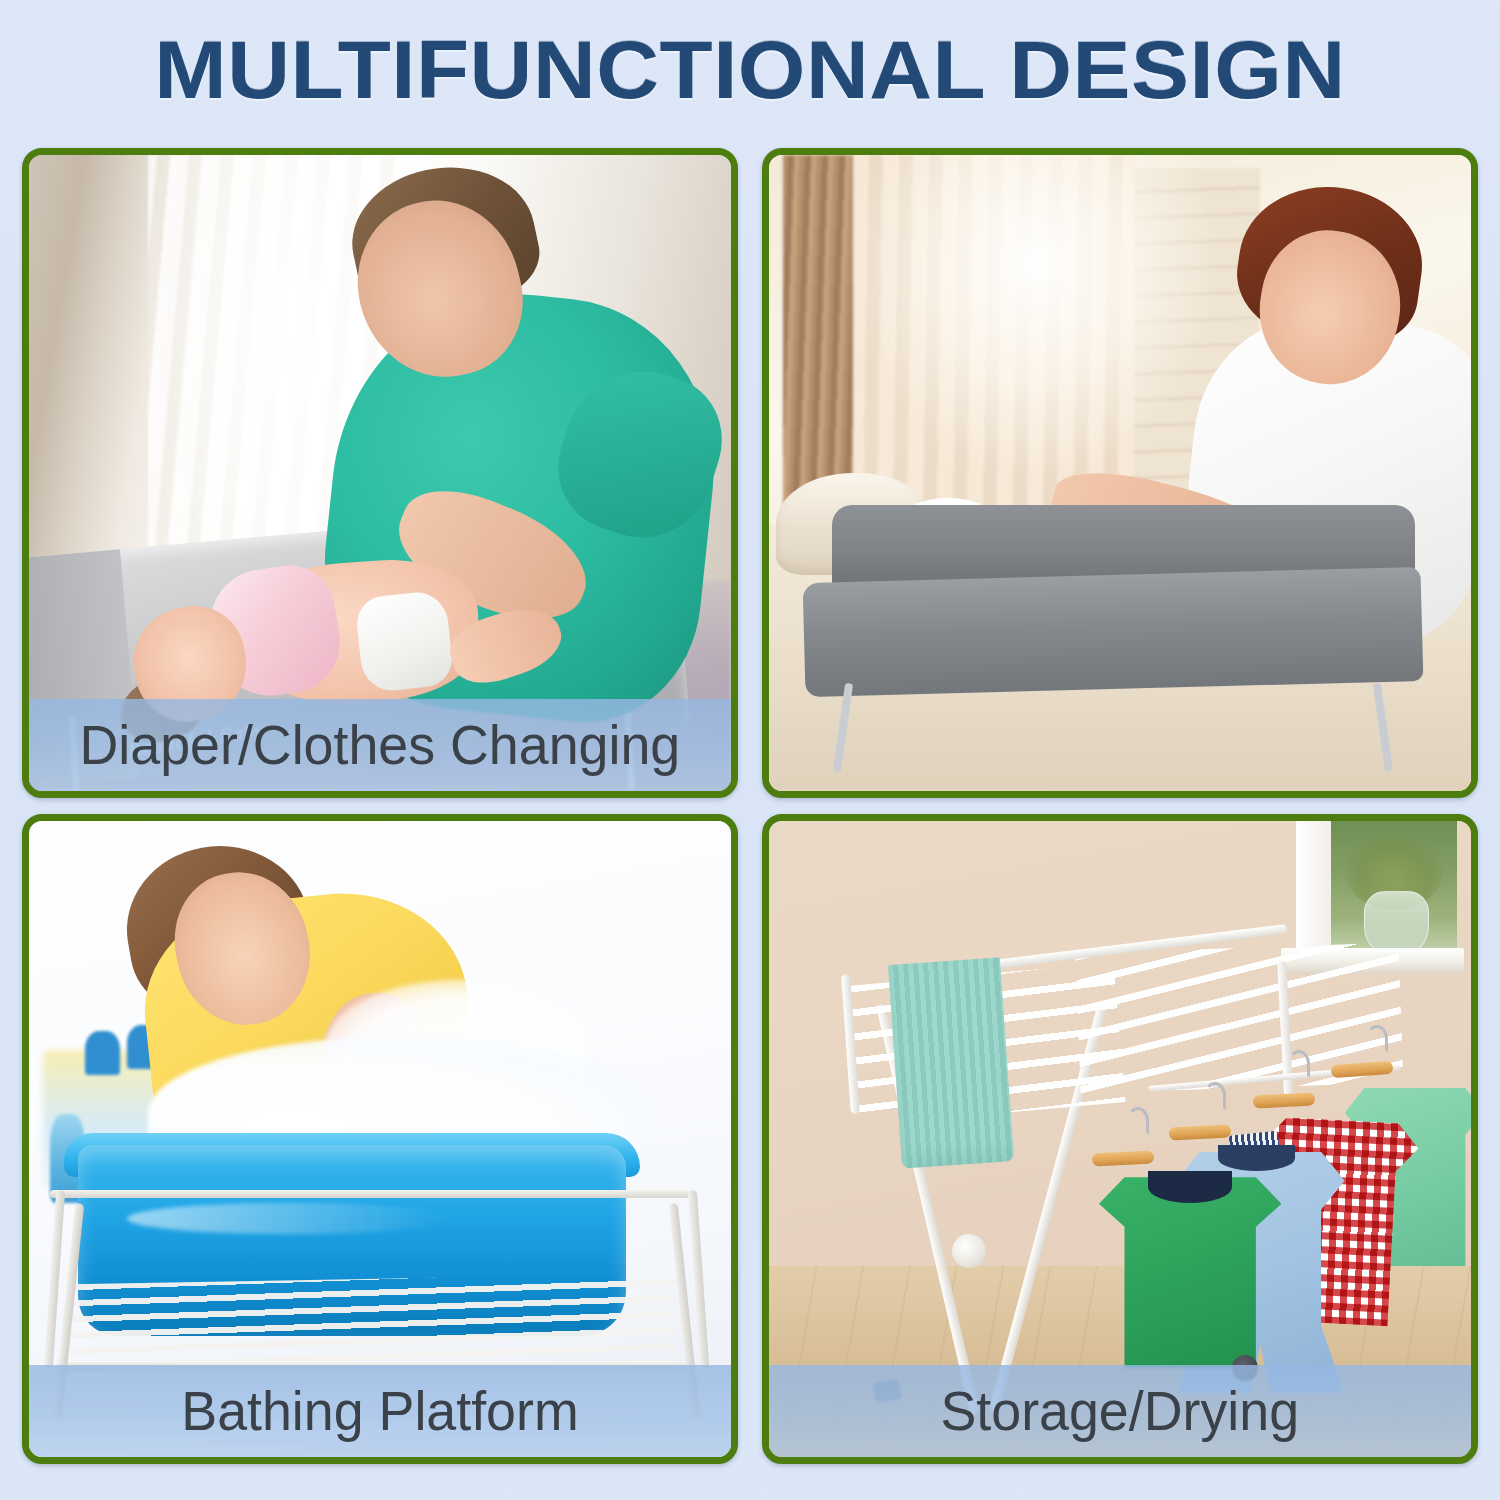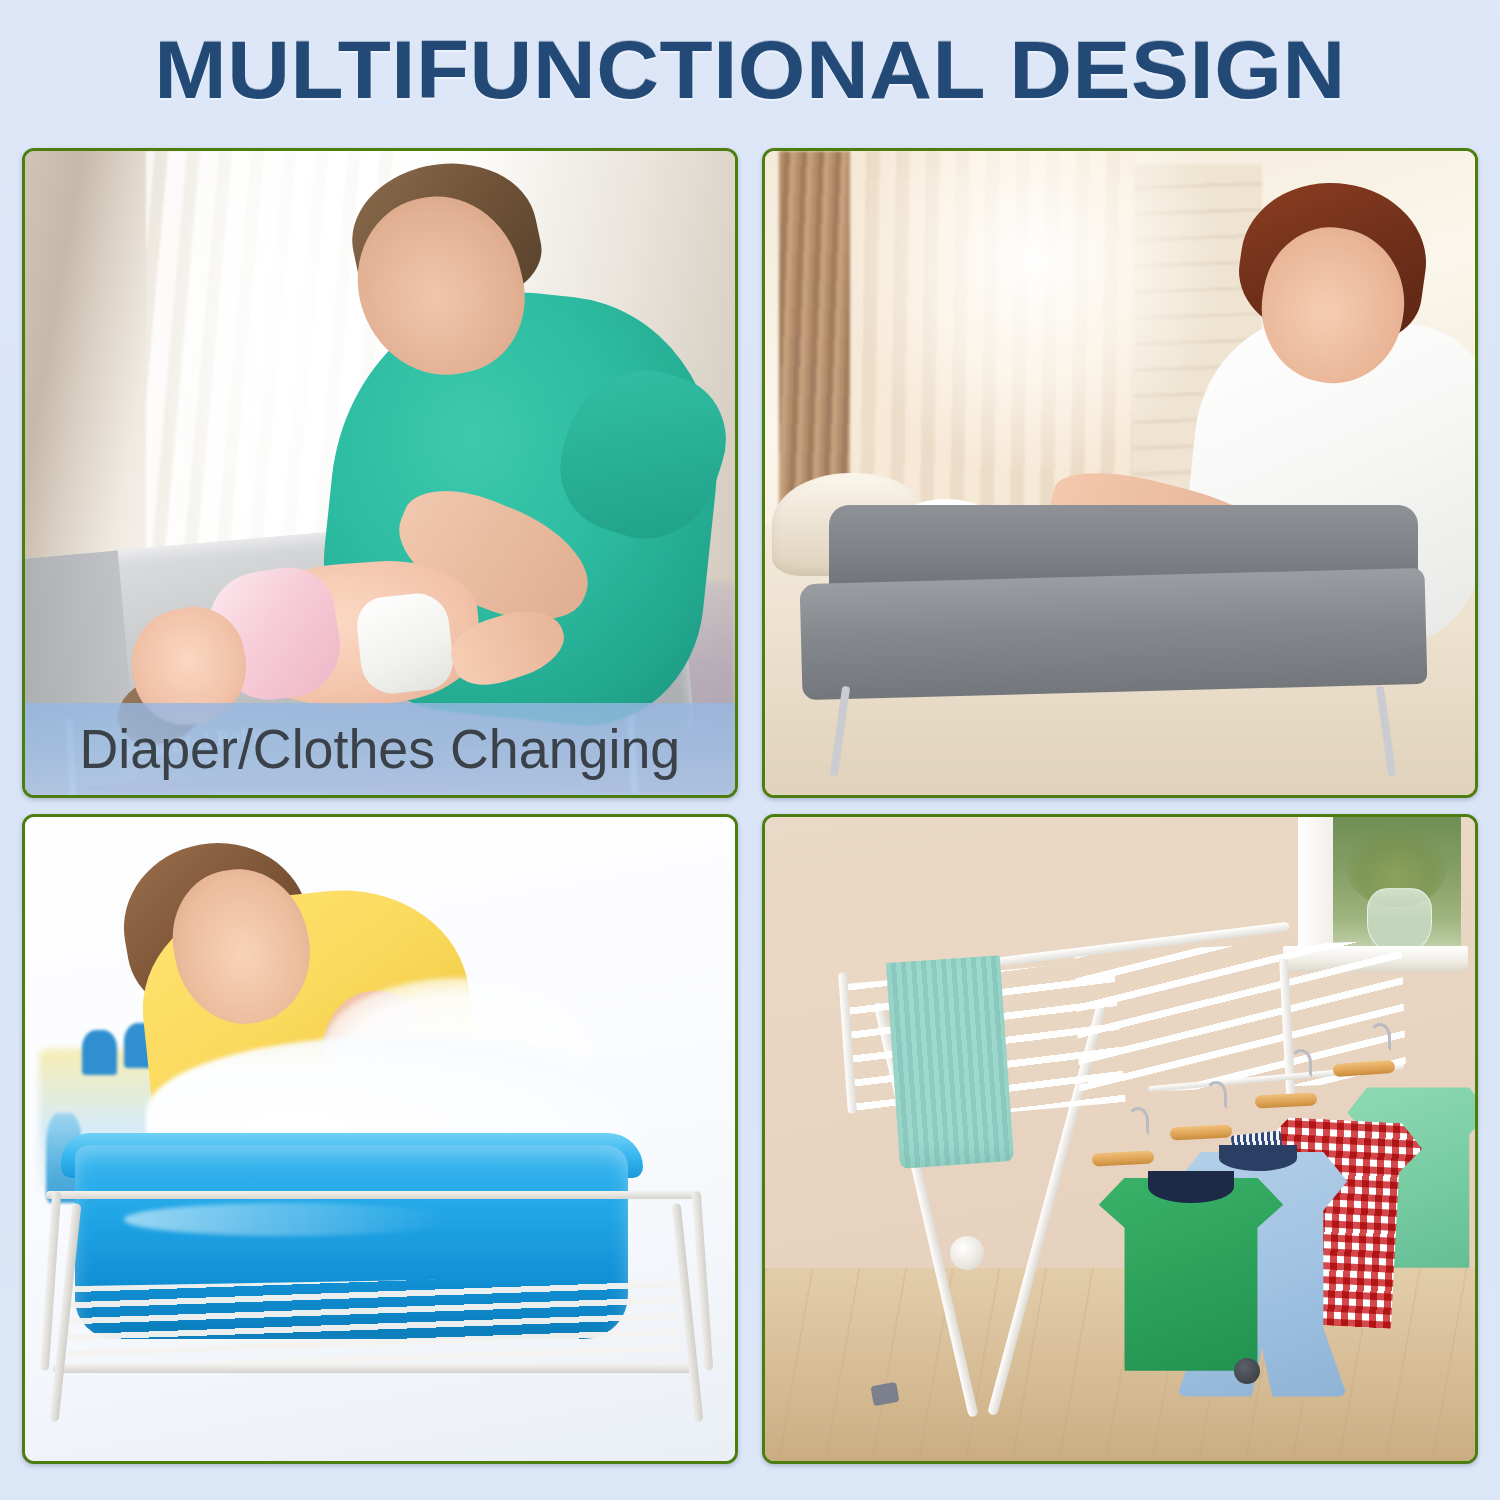--- a/index.html
+++ b/index.html
@@ -47,22 +47,22 @@
     height: 1316px;
     display: grid;
     grid-template-columns: 716px 716px;
     grid-template-rows: 650px 650px;
     column-gap: 24px;
     row-gap: 16px;
   }
 
   .panel {
     position: relative;
-    border-radius: 12px;
-    border: 3px solid #4d7c0f;
+    border-radius: 20px;
+    border: 7px solid #4d7c0f;
     overflow: hidden;
     background: #cfd7e2;
     box-shadow: 0 2px 4px rgba(40,60,95,0.25);
   }
 
   .scene {
     position: absolute;
     inset: 0;
     overflow: hidden;
   }
@@ -690,20 +690,23 @@
       <div class="p3-tub"></div>
       <div class="p3-tub-shine"></div>
       <div class="p3-frame-top"></div>
       <div class="p3-frame-rail-l"></div>
       <div class="p3-frame-rail-r"></div>
       <div class="p3-frame-bars"></div>
       <div class="p3-frame-bottom"></div>
       <div class="p3-leg-l"></div>
       <div class="p3-leg-r"></div>
     </div>
+    <div class="caption">
+      <span class="caption-text">Bathing Platform</span>
+    </div>
   </div>
 
   <div class="panel">
     <div class="scene">
       <div class="p4-bg"></div>
       <div class="p4-window"></div>
       <div class="p4-window-frame"></div>
       <div class="p4-plant"></div>
       <div class="p4-vase"></div>
       <div class="p4-window-sill"></div>
@@ -736,15 +739,18 @@
       <div class="p4-romper-blue"></div>
       <div class="p4-romper-collar"></div>
 
       <div class="hanger-hook" style="left:51%; top:45%;"></div>
       <div class="hanger-bar" style="left:46%; top:52%; transform:rotate(-3deg);"></div>
       <div class="p4-shirt-green"></div>
       <div class="p4-shirt-green-collar"></div>
 
       <div class="p4-caster"></div>
     </div>
+    <div class="caption">
+      <span class="caption-text">Storage/Drying</span>
+    </div>
   </div>
 
 </div>
 
 </body></html>

